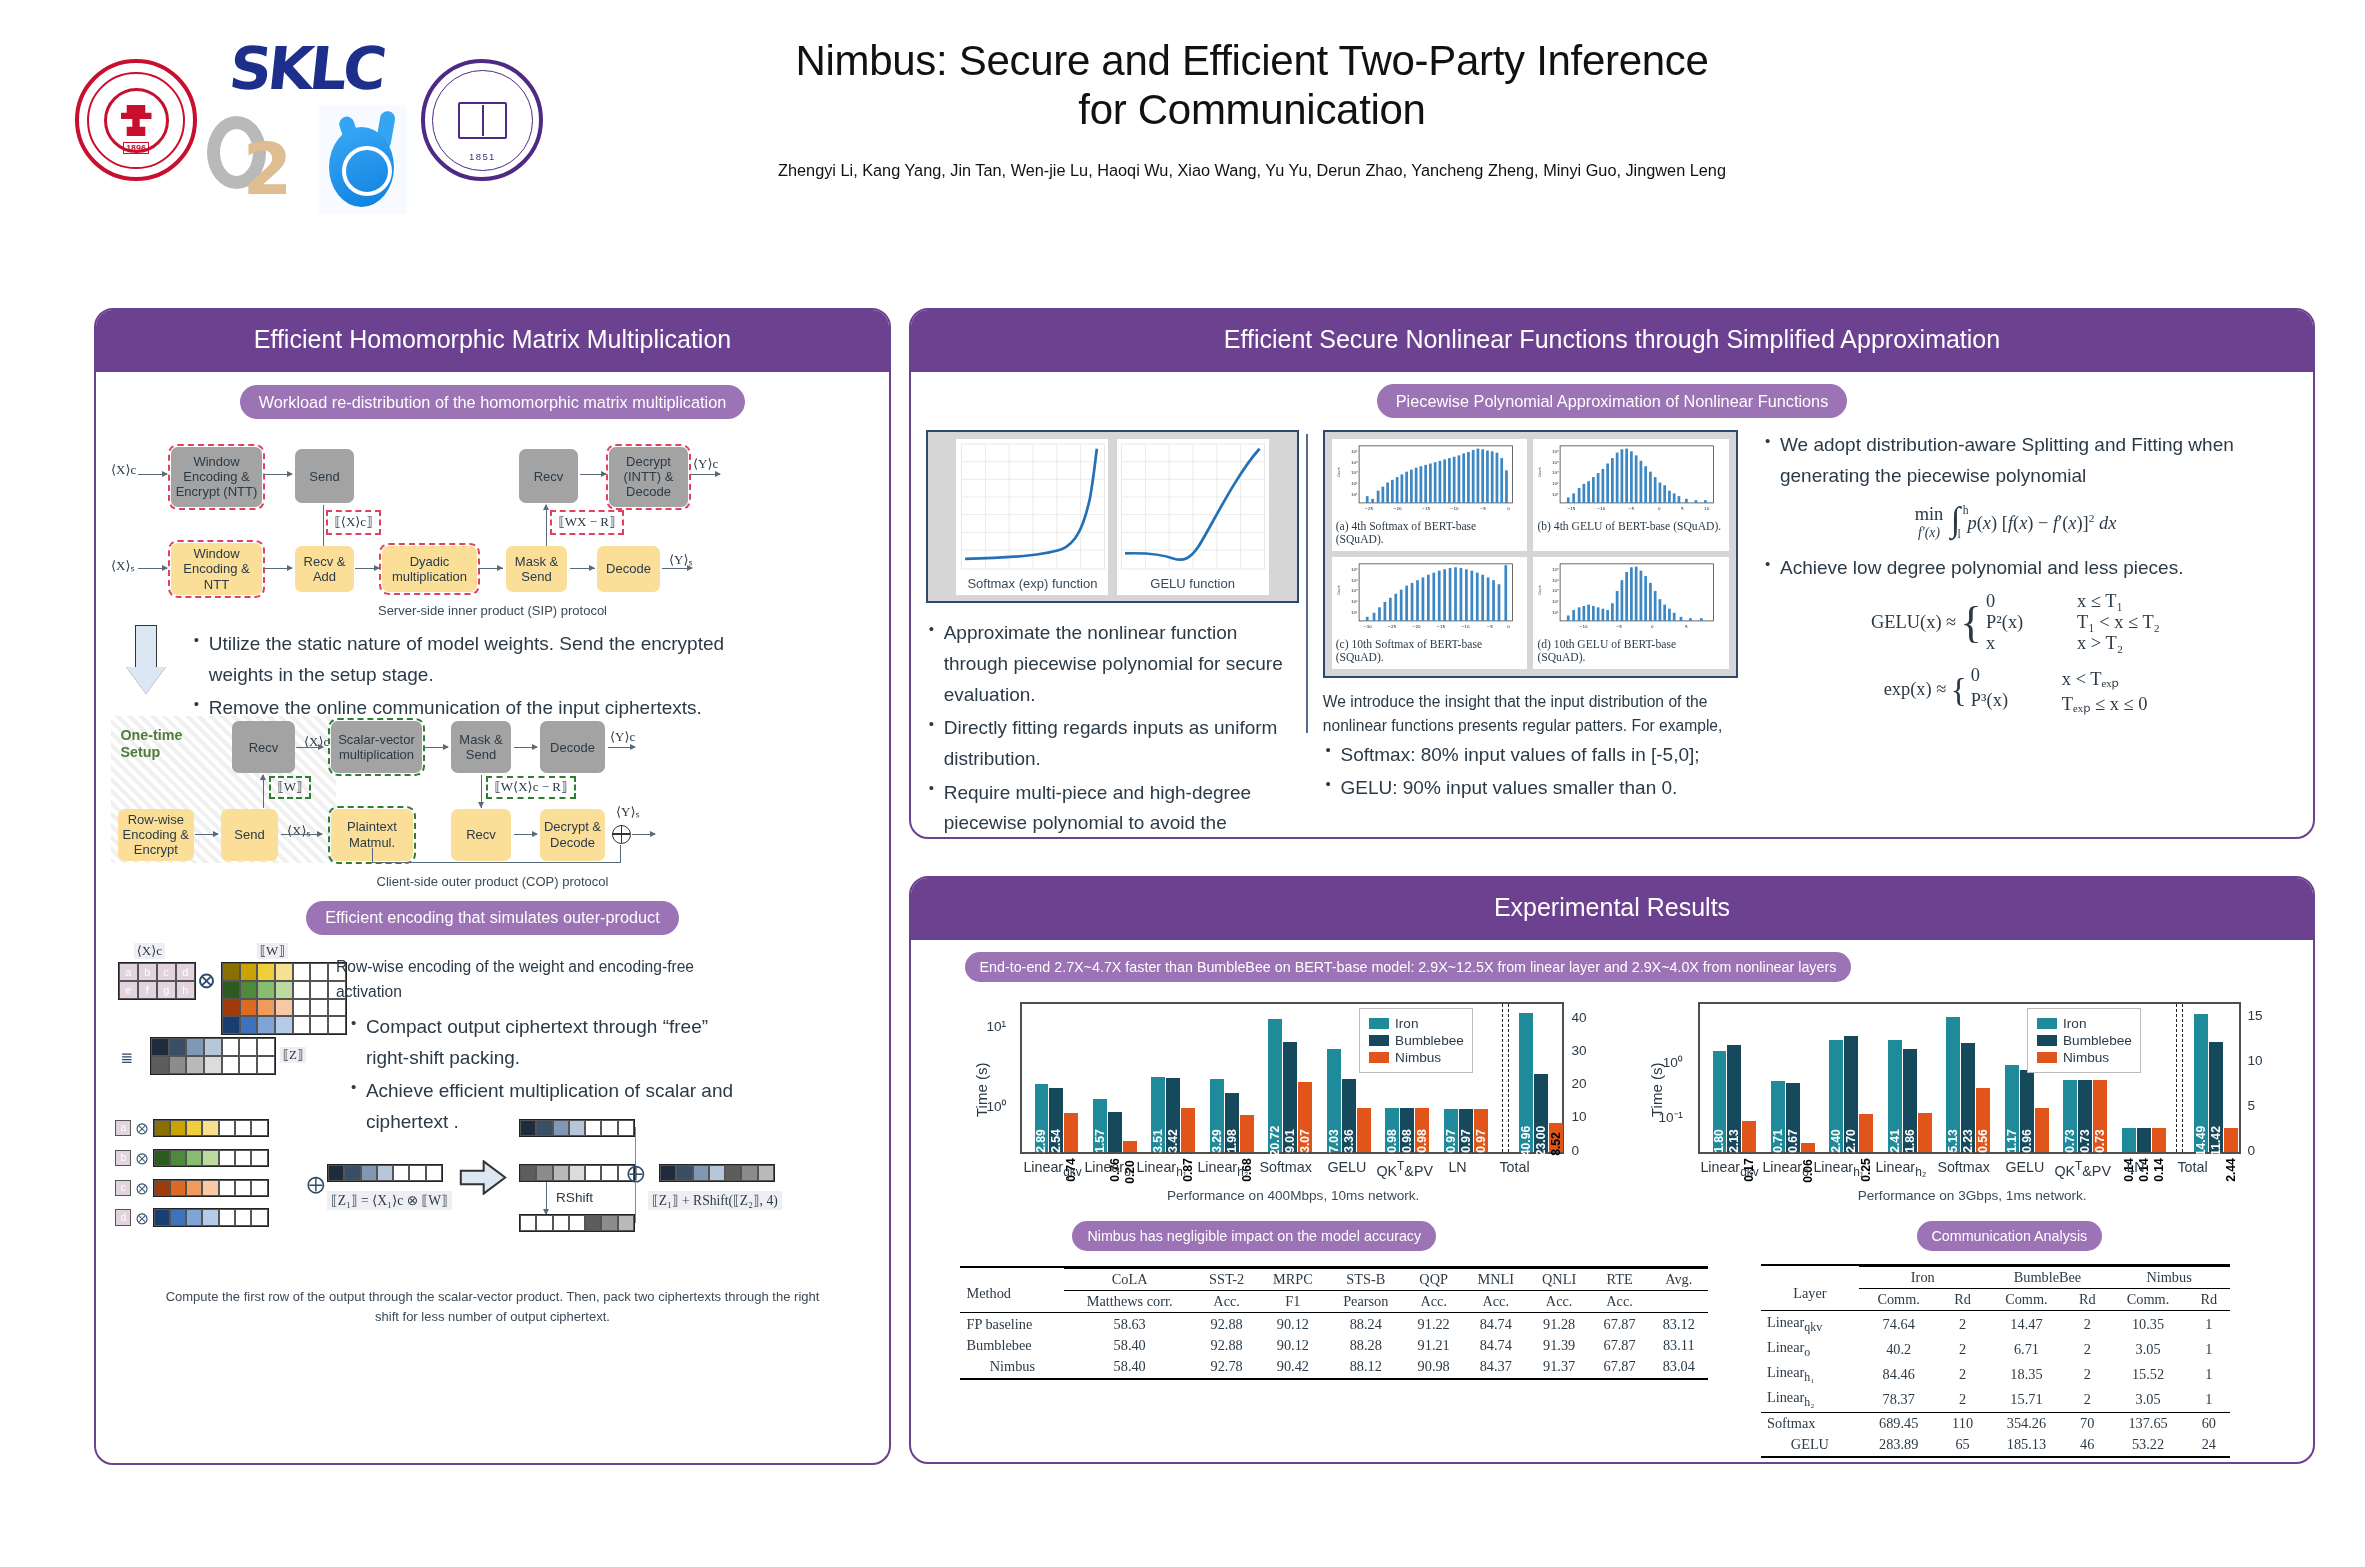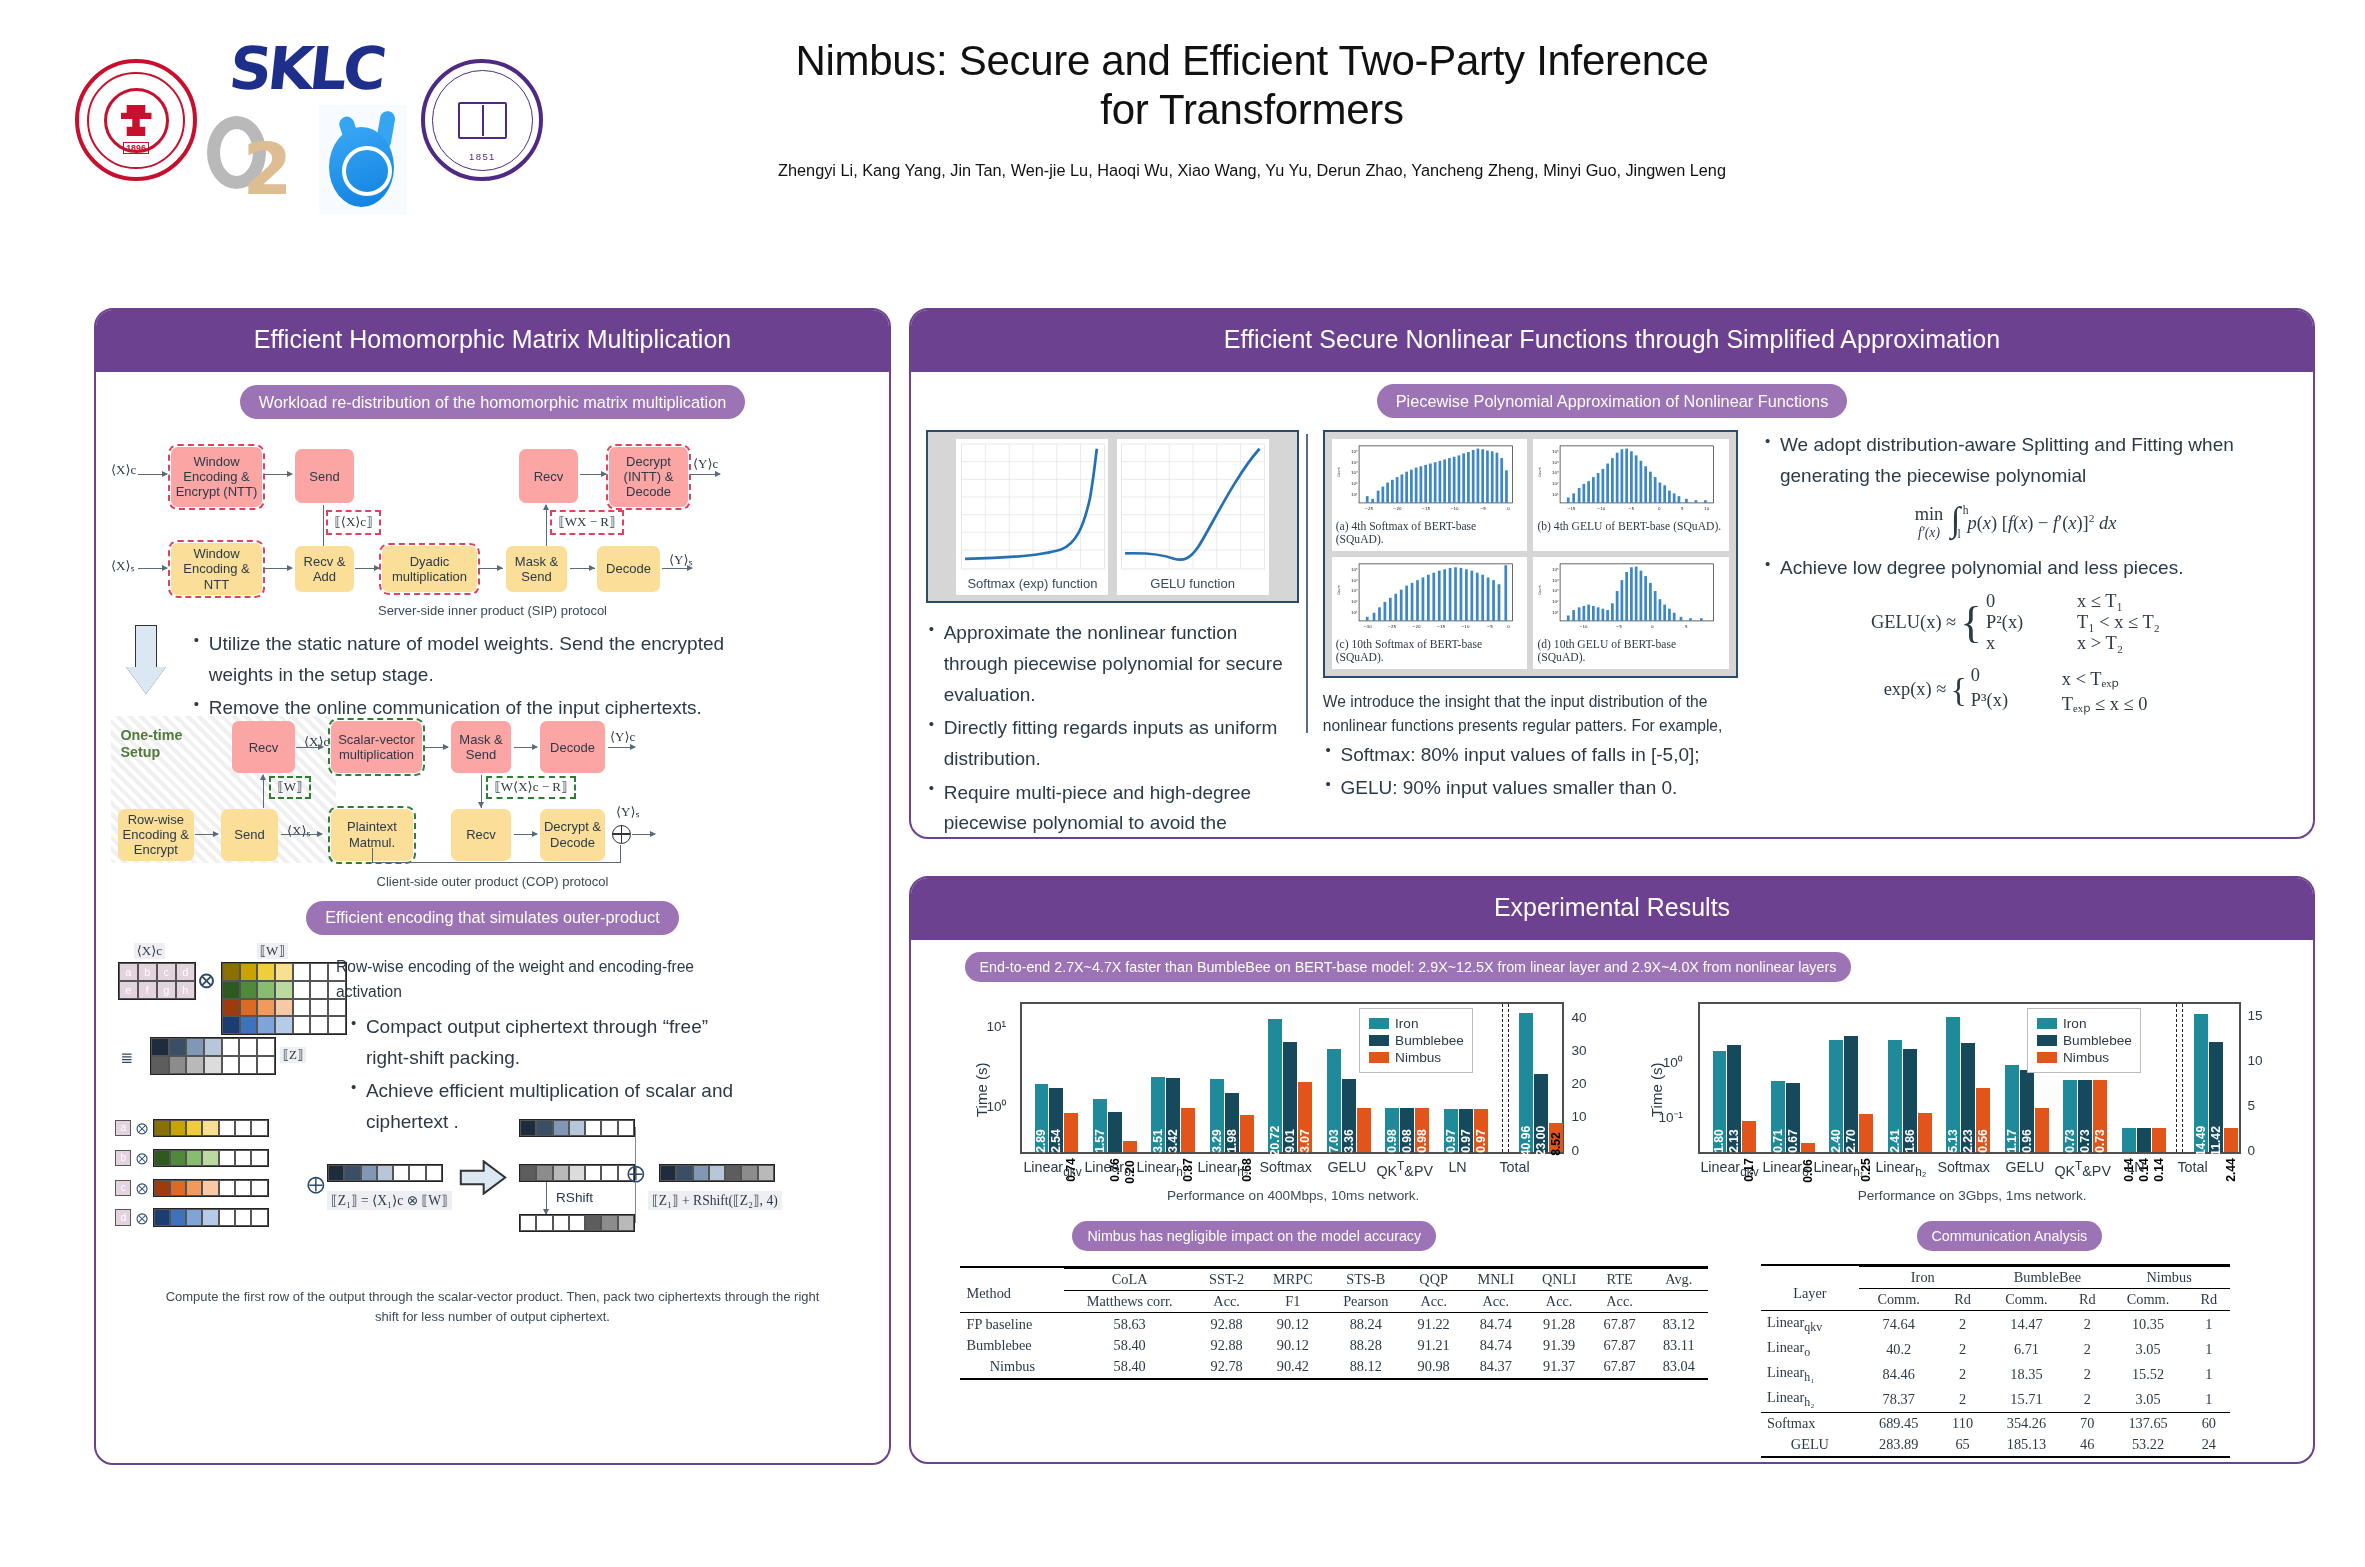--- a/index.html
+++ b/index.html
@@ -70,21 +70,21 @@
 
   .bullets { list-style: none; font-size: 19px; line-height: 1.62; }
   .bullets li { position: relative; padding-left: 17.7px; margin-bottom: 2.7px; }
   .bullets li::before { content:"\2022"; position:absolute; left: 2.7px; top: -1.4px; font-size: 15px; }
 
   .caption { text-align:center; font-size: 13px; color: #3b4a58; }
 
   
   .fbox { border-radius: 6.8px; display:flex; align-items:center; justify-content:center; text-align:center;
      font-size: 13px; line-height: 1.18; padding: 4.1px 3.4px; position: absolute; }
-  .fbox.blue { background: #fca5a5; }
+  .fbox.blue { background: #a3a3a3; }
   .fbox.yellow { background: #fbdf98; }
   .dash-red { outline: 2.7px dashed #e0415f; outline-offset: 1.4px; }
   .dash-green { outline: 2.7px dashed #2e7d32; outline-offset: 1.4px; }
   .flab { position:absolute; font-size: 13px; font-family:"Liberation Serif", serif; }
   .arrow-h { position:absolute; height: 1.4px; background: #5a6a78; }
   .arrow-h::after { content:""; position:absolute; right:-0.7px; top:-2.7px; border-left: 6.1px solid #5a6a78;
      border-top: 3.4px solid transparent; border-bottom: 3.4px solid transparent; }
   .arrow-v { position:absolute; width: 1.4px; background: #5a6a78; }
   .arrow-v.down::after { content:""; position:absolute; bottom:-0.7px; left:-2.7px; border-top: 6.1px solid #5a6a78;
      border-left: 3.4px solid transparent; border-right: 3.4px solid transparent; }
@@ -171,21 +171,21 @@
       <div class="nw-seal">
         <div class="nw-book"></div>
         <div class="nw-year">1851</div>
       </div>
     </div>
   </div>
 
   <div class="title-block">
     <div class="poster-title">
       <div>Nimbus: Secure and Efficient Two-Party Inference</div>
-      <div>for Transformers</div>
+      <div>for Communication</div>
     </div>
     <div class="authors">Zhengyi Li, Kang Yang, Jin Tan, Wen-jie Lu, Haoqi Wu, Xiao Wang, Yu Yu, Derun Zhao, Yancheng Zheng, Minyi Guo, Jingwen Leng</div>
   </div>
 
 </div>
 
 <div class="panel" style="left:94px; top:308px; width:797px; height:1157px;">
   <div class="panel-head">Efficient Homomorphic Matrix Multiplication</div>
   <div class="panel-body" style="height:calc(100% - 67px); position:relative;">
 

